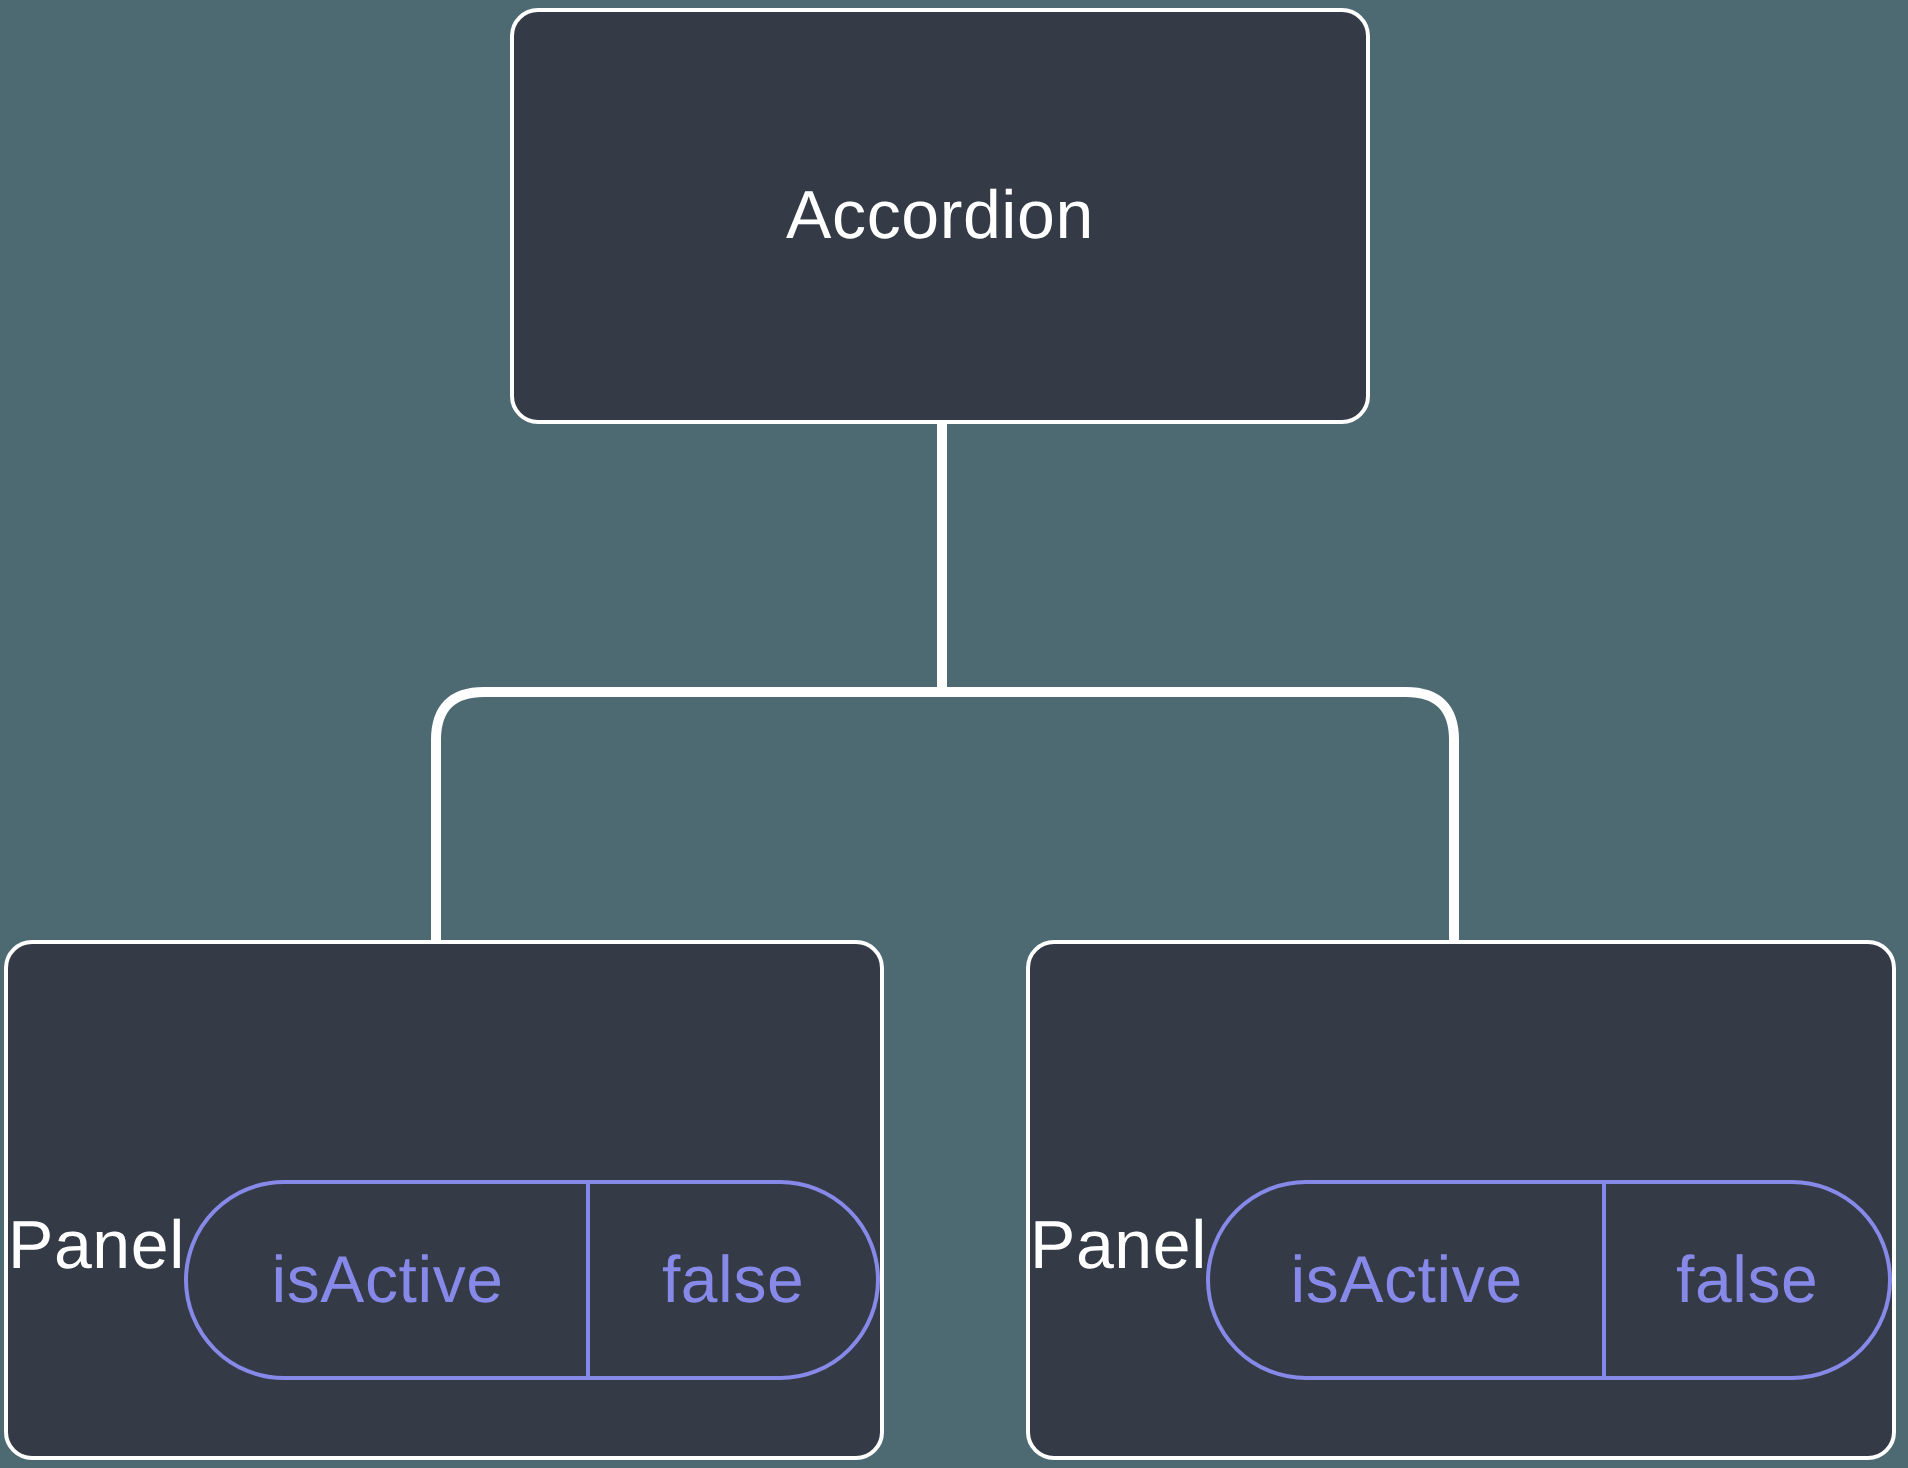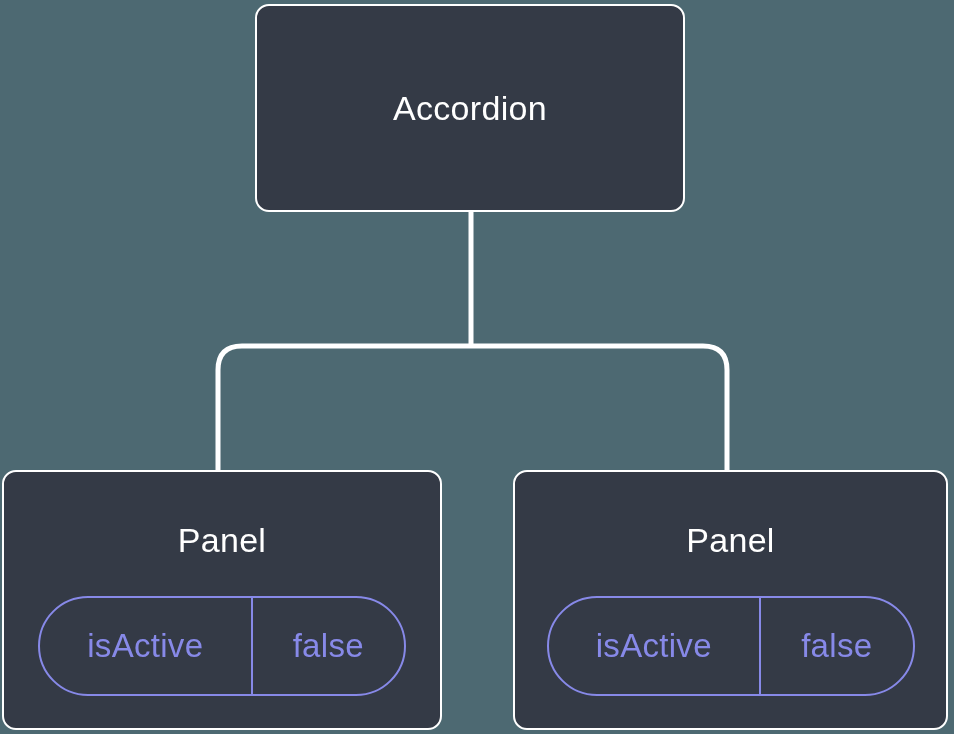--- a/index.html
+++ b/index.html
@@ -46,21 +46,21 @@
     color:var(--text);
     font-size:34px;
     font-weight:500;
     letter-spacing:0.3px;
     line-height:44px;
     text-align:center;
   }
   .node-panel{
     top:470px;
     height:260px;
-    display:flex;flex-direction:column;align-items:center;
+    display:flex;flex-direction:row;align-items:center;
     padding-top:46px;
   }
   .node-panel-left{left:2px;width:440px;}
   .node-panel-right{left:513px;width:435px;}
   .pill{
     margin-top:34px;
     width:368px;height:100px;
     border:2px solid var(--accent);
     border-radius:50px;
     display:flex;

